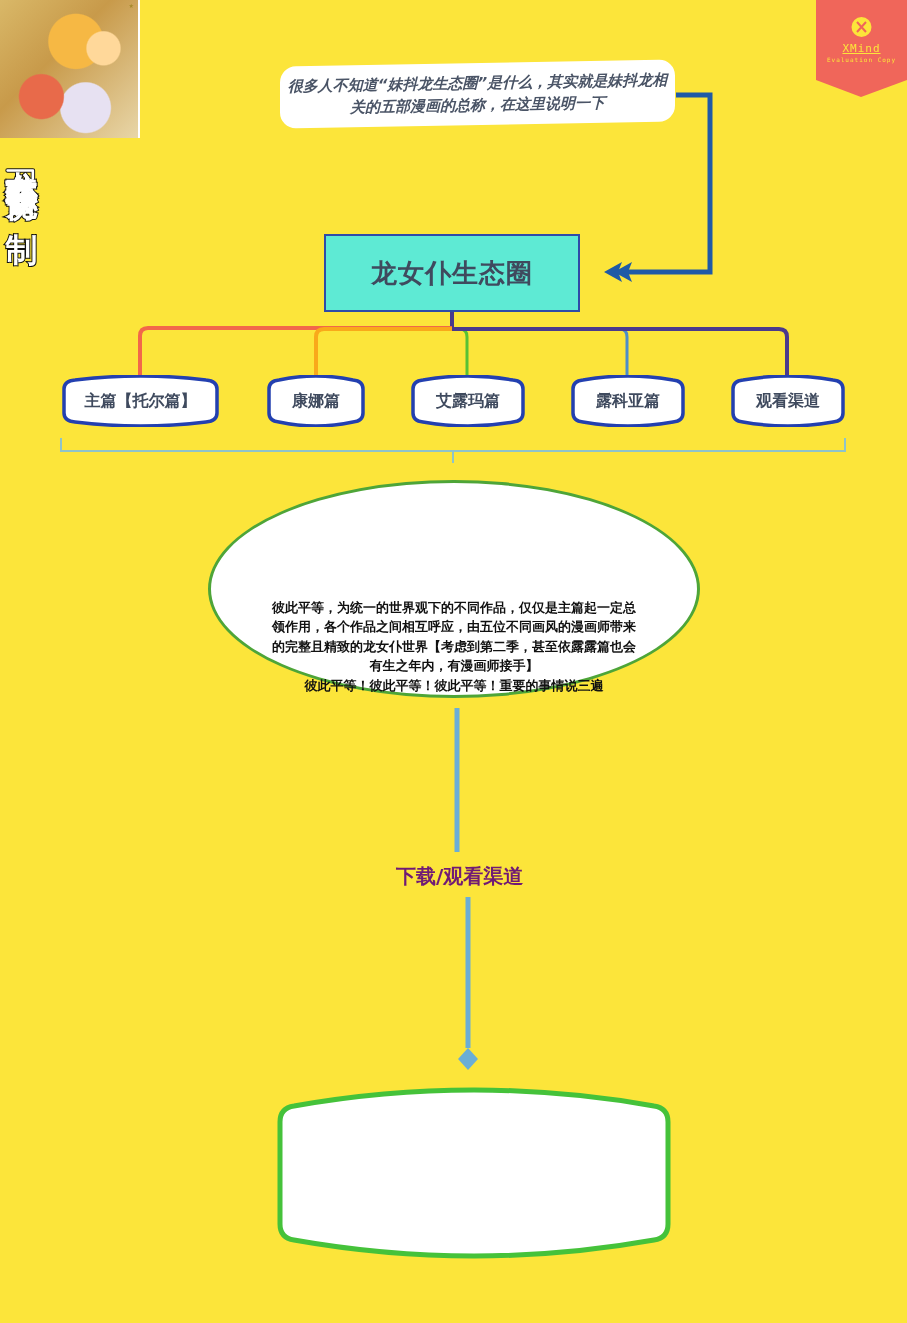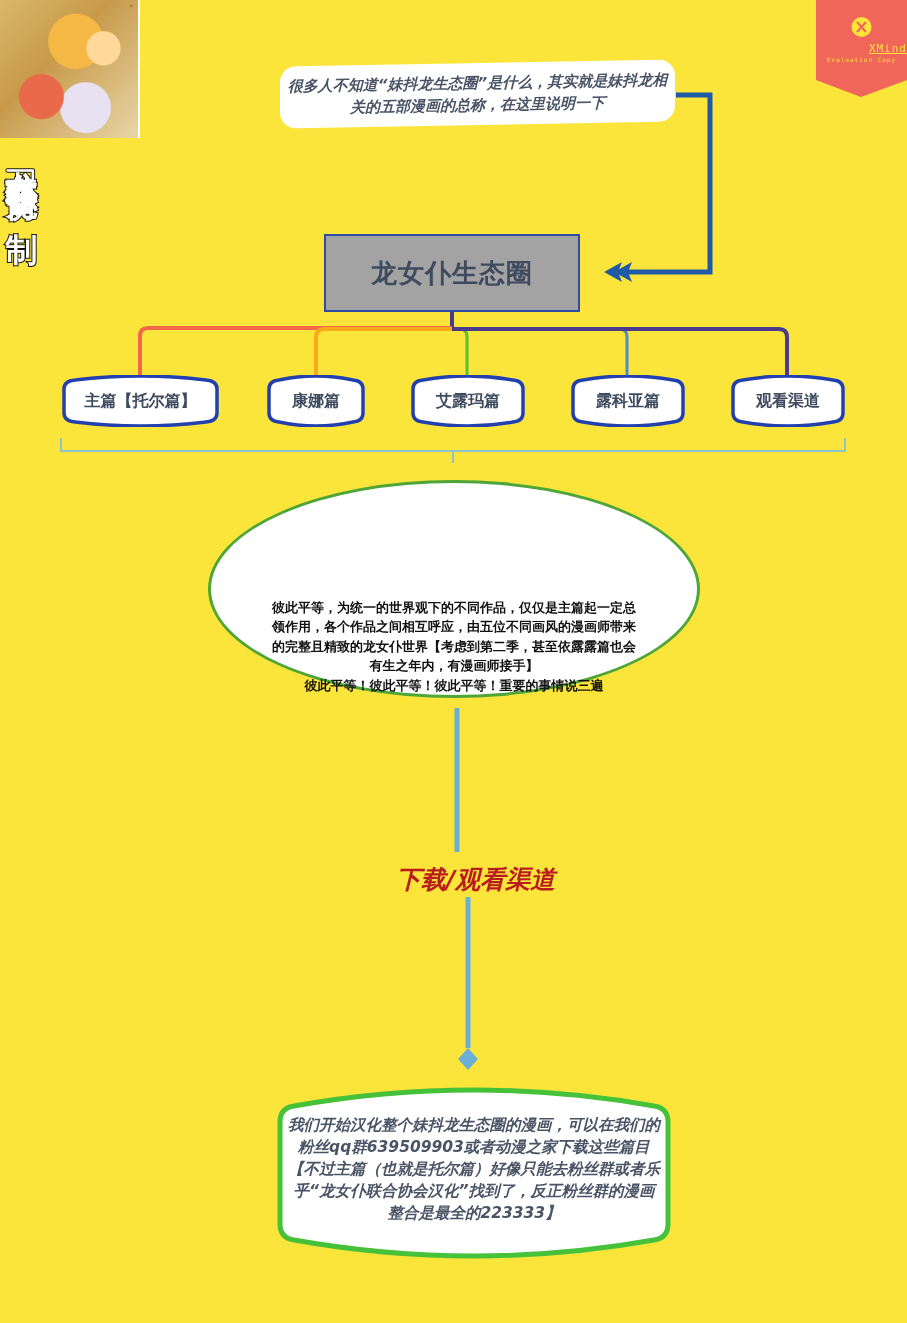--- a/index.html
+++ b/index.html
@@ -35,21 +35,21 @@
     paint-order: stroke fill;
     line-height:40px;
   }
 
   
   .xmind {
     left:816px; top:0; width:91px; height:97px;
   }
   .xmind svg { display:block; }
   .xmind .xm-title {
-    position:absolute; left:0; width:91px; top:42px; text-align:right;
+    position:absolute; left:0; width:91px; top:42px; text-align:center;
     color:#FCE53A; font-size:11px; font-family:"DejaVu Sans Mono", monospace; letter-spacing:1px;text-decoration:underline;
   }
   .xmind .xm-sub {
     position:absolute; left:0; width:91px; top:56px; text-align:center;
     color:#FCE53A; font-size:6px; font-family:"DejaVu Sans Mono", monospace; letter-spacing:1px;
   }
 
   
   .note {
     left:280px; top:63px; width:395px; height:62px;
@@ -58,21 +58,21 @@
     display:flex; align-items:center; justify-content:center;
   }
   .note-text {
     font-size:15px; font-weight:bold; font-style:italic; color:#4a5466;
     line-height:22px; text-align:center; width:380px;
   }
 
   
   .central {
     left:324px; top:234px; width:256px; height:78px;
-    background:#a3a3a3; border:2px solid #2f4ba8; box-sizing:border-box;
+    background:#5eead4; border:2px solid #2f4ba8; box-sizing:border-box;
     display:flex; align-items:center; justify-content:center;
   }
   .central-text { font-size:26px; font-weight:bold; color:#3f4a5e; letter-spacing:1px; }
 
   
   .sub {
     position:absolute; top:375px; height:52px;
     display:flex; align-items:center; justify-content:center;
   }
   .sub svg { position:absolute; left:0; top:0; }
@@ -85,21 +85,21 @@
     box-sizing:border-box;
     display:flex; align-items:flex-end; justify-content:center;
   }
   .ellipse-text {
     width:370px; text-align:center; font-size:13px; font-weight:bold; color:#111;
     line-height:19.5px;
   }
 
   
   .label-mid {
-    left:396px; top:863px; font-size:25px; font-weight:bold; font-style:italic; color:#b91c1c;
+    left:396px; top:863px; font-size:20px; font-weight:bold; color:#701a75;
   }
 
   
   .bottom {
     left:268px; top:1082px; width:412px; height:182px;
   }
   .bottom svg { position:absolute; left:0; top:0; }
   .bottom-text {
     position:absolute; left:18px; top:32px; width:376px;
     font-size:15.5px; font-weight:bold; font-style:italic; color:#4a5466;
@@ -190,14 +190,13 @@
   <div class="ellipse-text" style="white-space:pre-line">彼此平等，为统一的世界观下的不同作品，仅仅是主篇起一定总领作用，各个作品之间相互呼应，由五位不同画风的漫画师带来的完整且精致的龙女仆世界【考虑到第二季，甚至依露露篇也会有生之年内，有漫画师接手】
 彼此平等！彼此平等！彼此平等！重要的事情说三遍</div>
 </div>
 
 <div class="abs label-mid">下载/观看渠道</div>
 
 <div class="abs bottom">
   <svg width="412" height="182">
     <path d="M12,40 Q12,26 26,24 Q206,-8 386,24 Q400,26 400,40 L400,142 Q400,156 386,158 Q206,190 26,158 Q12,156 12,142 Z" fill="#fff" stroke="#45C23A" stroke-width="5"></path>
   </svg>
-  <div class="bottom-text">我们开始汉化整个妹抖龙生态圈的漫画，可以在我们的粉丝qq群639509903或者动漫之家下载这些篇目【不过主篇（也就是托尔篇）好像只能去粉丝群或者乐乎“龙女仆联合协会汉化”找到了，反正粉丝群的漫画整合是最全的223333】</div>
 </div>
 
 </body></html>

